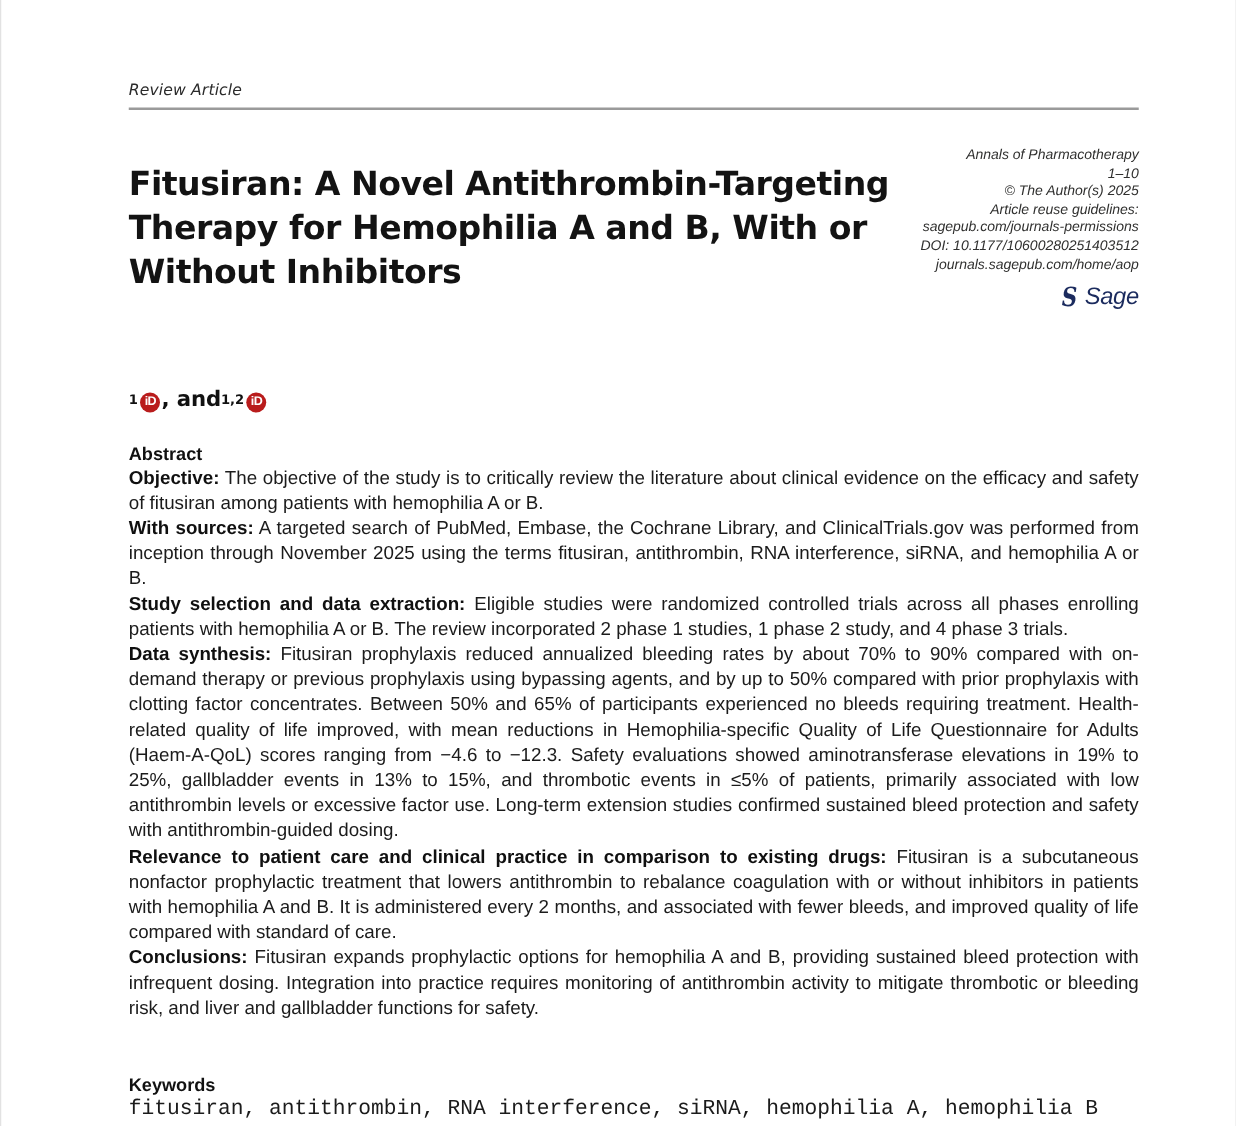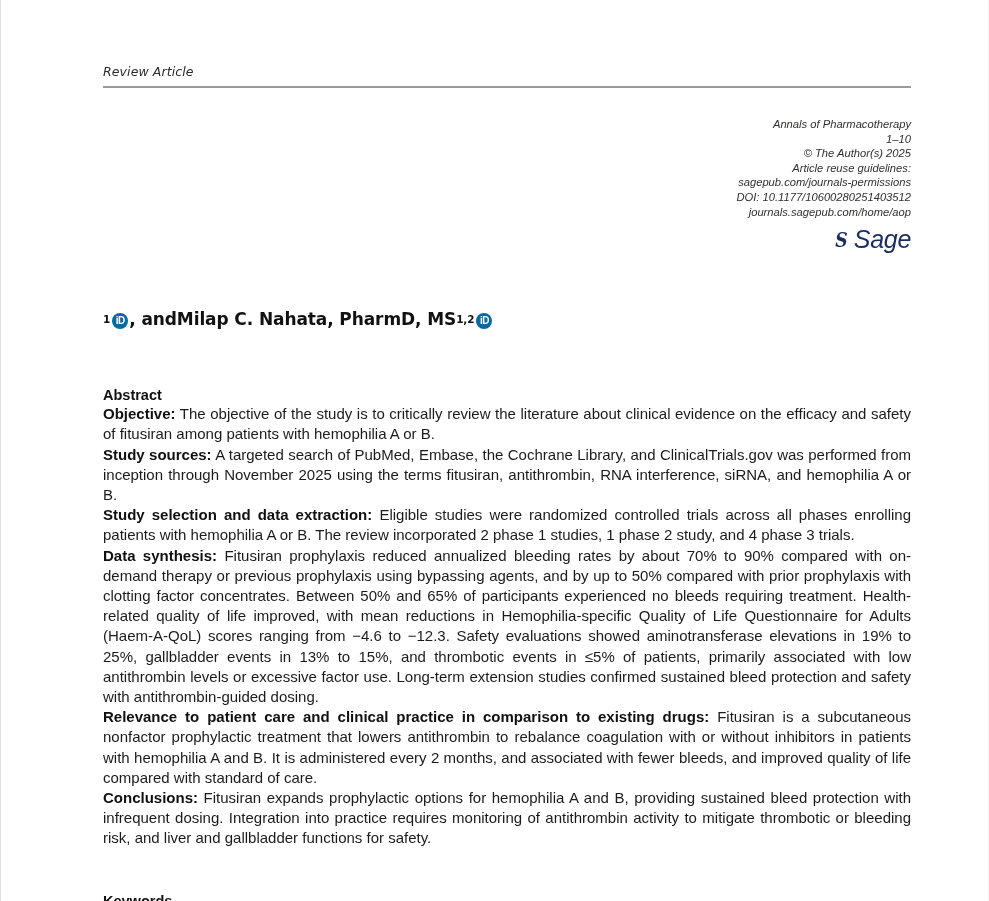--- a/index.html
+++ b/index.html
@@ -87,21 +87,21 @@
     font-family: "DejaVu Serif", serif;
     font-weight: bold;
     font-size: 21px;
     color: #1b2b5e;
     line-height: 1;
     transform: scaleX(0.82);
     display: inline-block;
   }
   .sage-word {
     font-family: "Liberation Sans", sans-serif;
-    font-size: 25px;
+    font-size: 19px;
     color: #1b2b5e;
     letter-spacing: -0.3px;
     line-height: 1;
   }
 
   
   .authors {
     font-family: "DejaVu Sans", sans-serif;
     font-weight: bold;
     font-size: 17px;
@@ -115,36 +115,36 @@
   .authors sup {
     font-size: 10.5px;
     vertical-align: super;
     font-weight: bold;
   }
   .orcid {
     display: inline-block;
     width: 16px;
     height: 16px;
     border-radius: 50%;
-    background: #0369a1;
+    background: #b91c1c;
     color: #ffffff;
     font-family: "Liberation Sans", sans-serif;
     font-size: 10px;
     font-weight: bold;
     line-height: 16px;
     text-align: center;
     margin: 0 1px 0 2px;
     position: relative;
     top: 2px;
     letter-spacing: -0.5px;
   }
 
   
   .abstract-block {
-    margin-top: 58px;
+    margin-top: 26px;
     width: 808px;
   }
   .sec-head {
     font-family: "Liberation Sans", sans-serif;
     font-weight: bold;
     font-size: 14.5px;
     color: #111111;
     margin-bottom: 1px;
   }
   .para {
@@ -173,53 +173,53 @@
 </head>
 <body>
 
 <div class="page">
   <div class="content">
 
     <div class="running-head">Review Article</div>
     <div class="head-rule"></div>
 
     <div class="title-row">
+      <h1 class="title">Fitusiran: A Novel Antithrombin-Targeting Therapy for Hemophilia A and B, With or Without Inhibitors</h1>
 
       <div class="meta">
         <div>Annals of Pharmacotherapy</div>
         <div>1–10</div>
         <div>© The Author(s) 2025</div>
         <div>Article reuse guidelines:</div>
         <div>sagepub.com/journals-permissions</div>
         <div>DOI: 10.1177/10600280251403512</div>
         <div>journals.sagepub.com/home/aop</div>
         <div class="sage-logo">
           <span class="sage-s">S</span>
           <span class="sage-word">Sage</span>
         </div>
       </div>
     </div>
 
     <div class="authors">
         <sup>1</sup>
         <span class="orcid">iD</span>
         <span>, and </span>
-        <span>Milap C. Nahata, PharmD, MS</span>
         <sup>1,2</sup>
         <span class="orcid">iD</span>
     </div>
 
     <div class="abstract-block">
       <div class="sec-head">Abstract</div>
 
       <p class="para">
         <b>Objective:</b><span> The objective of the study is to critically review the literature about clinical evidence on the efficacy and safety of fitusiran among patients with hemophilia A or B.</span>
       </p>
       <p class="para">
-        <b>Study sources:</b><span> A targeted search of PubMed, Embase, the Cochrane Library, and ClinicalTrials.gov was performed from inception through November 2025 using the terms fitusiran, antithrombin, RNA interference, siRNA, and hemophilia A or B.</span>
+        <b>With sources:</b><span> A targeted search of PubMed, Embase, the Cochrane Library, and ClinicalTrials.gov was performed from inception through November 2025 using the terms fitusiran, antithrombin, RNA interference, siRNA, and hemophilia A or B.</span>
       </p>
       <p class="para">
         <b>Study selection and data extraction:</b><span> Eligible studies were randomized controlled trials across all phases enrolling patients with hemophilia A or B. The review incorporated 2 phase 1 studies, 1 phase 2 study, and 4 phase 3 trials.</span>
       </p>
       <p class="para">
         <b>Data synthesis:</b><span> Fitusiran prophylaxis reduced annualized bleeding rates by about 70% to 90% compared with on-demand therapy or previous prophylaxis using bypassing agents, and by up to 50% compared with prior prophylaxis with clotting factor concentrates. Between 50% and 65% of participants experienced no bleeds requiring treatment. Health-related quality of life improved, with mean reductions in Hemophilia-specific Quality of Life Questionnaire for Adults (Haem-A-QoL) scores ranging from −4.6 to −12.3. Safety evaluations showed aminotransferase elevations in 19% to 25%, gallbladder events in 13% to 15%, and thrombotic events in ≤5% of patients, primarily associated with low antithrombin levels or excessive factor use. Long-term extension studies confirmed sustained bleed protection and safety with antithrombin-guided dosing.</span>
       </p>
       <p class="para">
         <b>Relevance to patient care and clinical practice in comparison to existing drugs:</b><span> Fitusiran is a subcutaneous nonfactor prophylactic treatment that lowers antithrombin to rebalance coagulation with or without inhibitors in patients with hemophilia A and B. It is administered every 2 months, and associated with fewer bleeds, and improved quality of life compared with standard of care.</span>
       </p>

